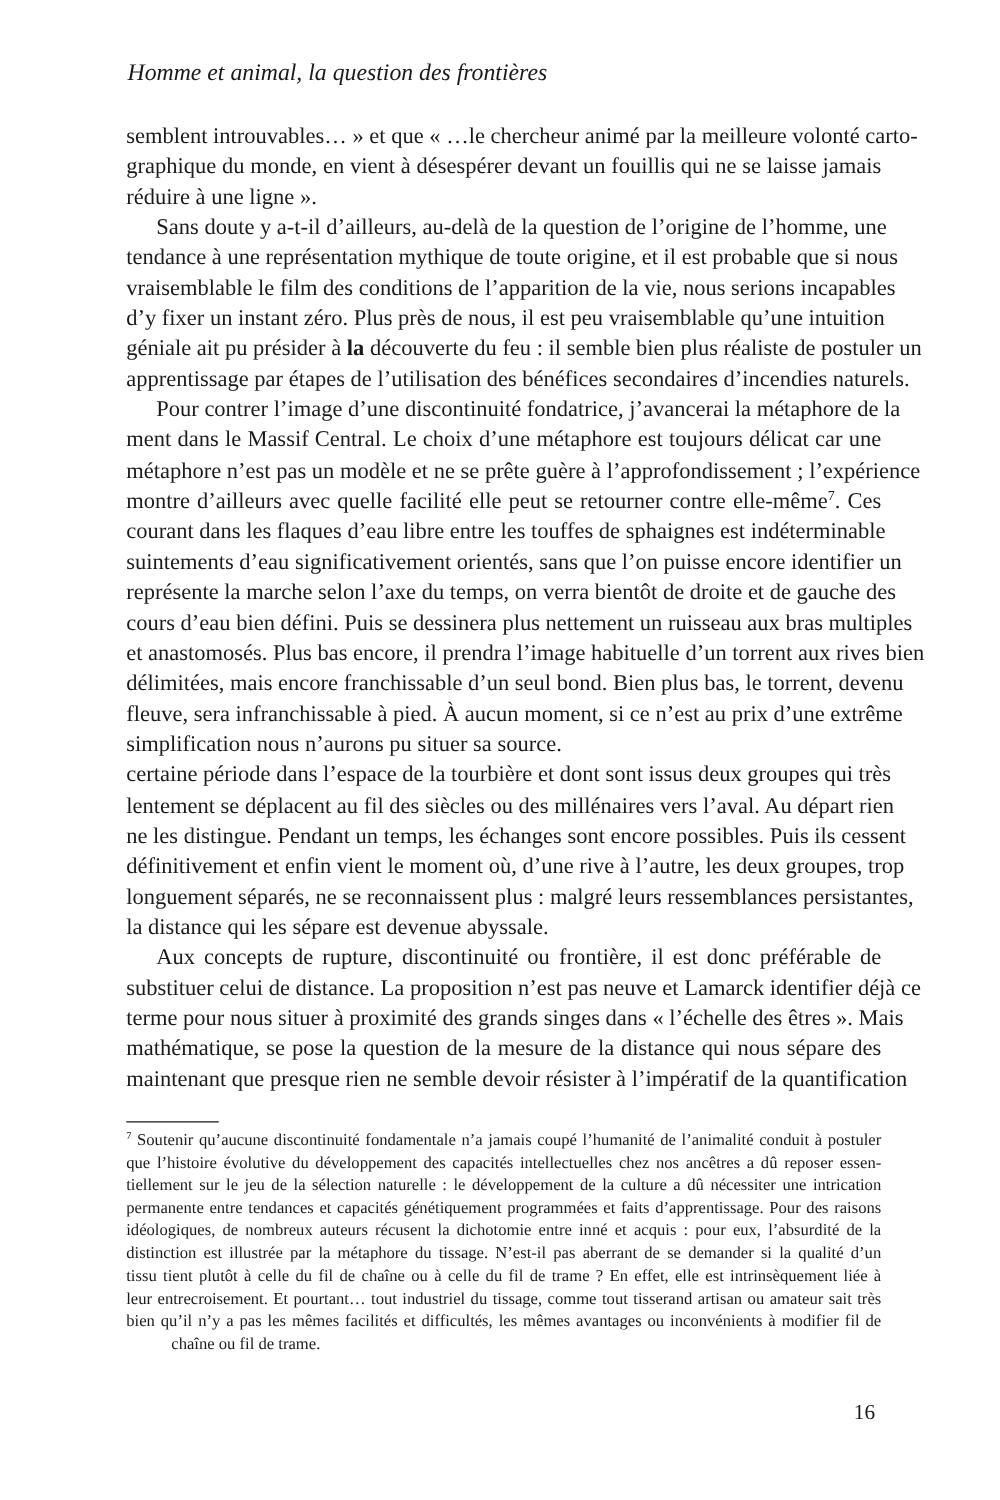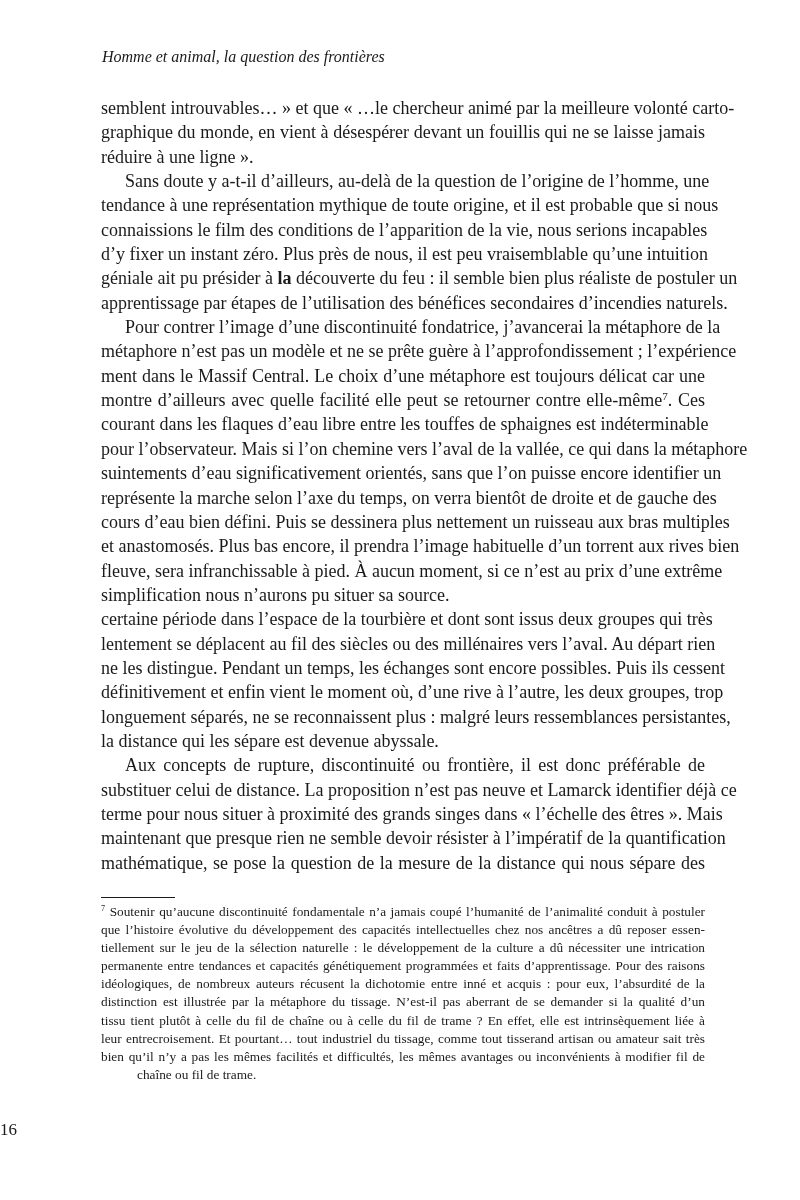--- a/index.html
+++ b/index.html
@@ -1,71 +1,71 @@
 <!DOCTYPE html>
 <html><head>
 <meta charset="utf-8">
 <style>
   html, body { margin: 0; padding: 0; background: #ffffff; }
   body { width: 800px; height: 1200px; position: relative; overflow: hidden;
          font-family: "Liberation Serif", "DejaVu Serif", serif; color: #1a1a1a; }
   .running-head { position: absolute; left: 102px; top: 48px; font-style: italic;
-                  font-size: 16px; }
+                  font-size: 19px; }
   .body-text { position: absolute; left: 101px; top: 96px; width: 604px; }
   .line { display: block; font-size: 18px; line-height: 24.35px; height: 24.35px;
           text-align: justify; text-align-last: justify; white-space: nowrap; overflow: visible; }
   .line.last { text-align-last: left; }
   .line.indent { text-indent: 24px; }
   .footnote-rule { position: absolute; left: 101px; top: 897px; width: 74px; height: 1px; background: #1a1a1a; }
   .footnotes { position: absolute; left: 101px; top: 903px; width: 604px; }
   .fline { display: block; font-size: 13.3px; line-height: 18.1px; height: 18.1px;
            text-align: justify; text-align-last: justify; white-space: nowrap; }
   .fline.last { text-align-last: left; margin-left: 36px; }
   sup { font-size: 0.62em; line-height: 0; vertical-align: 0.55em; }
   b { font-weight: bold; }
-  .page-number { position: absolute; left: 0; width: 700px; top: 1120px; text-align: left; font-size: 17px; }
+  .page-number { position: absolute; left: 0; width: 700px; top: 1120px; text-align: right; font-size: 17px; }
 </style>
 </head>
 <body>
 
 <div class="running-head">Homme et animal, la question des frontières</div>
 
 <div class="body-text" id="body-text">
     <span class="line">semblent introuvables… » et que « …le chercheur animé par la meilleure volonté carto-</span>
     <span class="line">graphique du monde, en vient à désespérer devant un fouillis qui ne se laisse jamais</span>
     <span class="line last">réduire à une ligne ».</span>
     <span class="line indent">Sans doute y a-t-il d’ailleurs, au-delà de la question de l’origine de l’homme, une</span>
     <span class="line">tendance à une représentation mythique de toute origine, et il est probable que si nous</span>
-    <span class="line">connaissions le film des conditions de l’apparition de la vie, nous serions incapables</span>
+    <span class="line">vraisemblable le film des conditions de l’apparition de la vie, nous serions incapables</span>
     <span class="line">d’y fixer un instant zéro. Plus près de nous, il est peu vraisemblable qu’une intuition</span>
     <span class="line"><span>géniale ait pu présider à </span><b>la</b><span> découverte du feu : il semble bien plus réaliste de postuler un</span></span>
     <span class="line last">apprentissage par étapes de l’utilisation des bénéfices secondaires d’incendies naturels.</span>
     <span class="line indent">Pour contrer l’image d’une discontinuité fondatrice, j’avancerai la métaphore de la</span>
+    <span class="line">ment dans le Massif Central. Le choix d’une métaphore est toujours délicat car une</span>
     <span class="line">métaphore n’est pas un modèle et ne se prête guère à l’approfondissement ; l’expérience</span>
-    <span class="line">ment dans le Massif Central. Le choix d’une métaphore est toujours délicat car une</span>
     <span class="line"><span>montre d’ailleurs avec quelle facilité elle peut se retourner contre elle-même</span><sup>7</sup><span>. Ces</span></span>
     <span class="line">courant dans les flaques d’eau libre entre les touffes de sphaignes est indéterminable</span>
-    <span class="line">pour l’observateur. Mais si l’on chemine vers l’aval de la vallée, ce qui dans la métaphore</span>
     <span class="line">suintements d’eau significativement orientés, sans que l’on puisse encore identifier un</span>
     <span class="line">représente la marche selon l’axe du temps, on verra bientôt de droite et de gauche des</span>
     <span class="line">cours d’eau bien défini. Puis se dessinera plus nettement un ruisseau aux bras multiples</span>
     <span class="line">et anastomosés. Plus bas encore, il prendra l’image habituelle d’un torrent aux rives bien</span>
+    <span class="line">délimitées, mais encore franchissable d’un seul bond. Bien plus bas, le torrent, devenu</span>
     <span class="line">fleuve, sera infranchissable à pied. À aucun moment, si ce n’est au prix d’une extrême</span>
     <span class="line last">simplification nous n’aurons pu situer sa source.</span>
     <span class="line">certaine période dans l’espace de la tourbière et dont sont issus deux groupes qui très</span>
     <span class="line">lentement se déplacent au fil des siècles ou des millénaires vers l’aval. Au départ rien</span>
     <span class="line">ne les distingue. Pendant un temps, les échanges sont encore possibles. Puis ils cessent</span>
     <span class="line">définitivement et enfin vient le moment où, d’une rive à l’autre, les deux groupes, trop</span>
     <span class="line">longuement séparés, ne se reconnaissent plus : malgré leurs ressemblances persistantes,</span>
     <span class="line last">la distance qui les sépare est devenue abyssale.</span>
     <span class="line indent">Aux concepts de rupture, discontinuité ou frontière, il est donc préférable de</span>
     <span class="line">substituer celui de distance. La proposition n’est pas neuve et Lamarck identifier déjà ce</span>
     <span class="line">terme pour nous situer à proximité des grands singes dans « l’échelle des êtres ». Mais</span>
+    <span class="line">mathématique, se pose la question de la mesure de la distance qui nous sépare des</span>
     <span class="line">maintenant que presque rien ne semble devoir résister à l’impératif de la quantification</span>
-    <span class="line">mathématique, se pose la question de la mesure de la distance qui nous sépare des</span>
   </div>
 
 <div class="footnote-rule"></div>
 
 <div class="footnotes" id="footnotes">
     <span class="fline"><sup>7</sup><span> Soutenir qu’aucune discontinuité fondamentale n’a jamais coupé l’humanité de l’animalité conduit à postuler</span></span>
     <span class="fline">que l’histoire évolutive du développement des capacités intellectuelles chez nos ancêtres a dû reposer essen-</span>
     <span class="fline">tiellement sur le jeu de la sélection naturelle : le développement de la culture a dû nécessiter une intrication</span>
     <span class="fline">permanente entre tendances et capacités génétiquement programmées et faits d’apprentissage. Pour des raisons</span>
     <span class="fline">idéologiques, de nombreux auteurs récusent la dichotomie entre inné et acquis : pour eux, l’absurdité de la</span>

